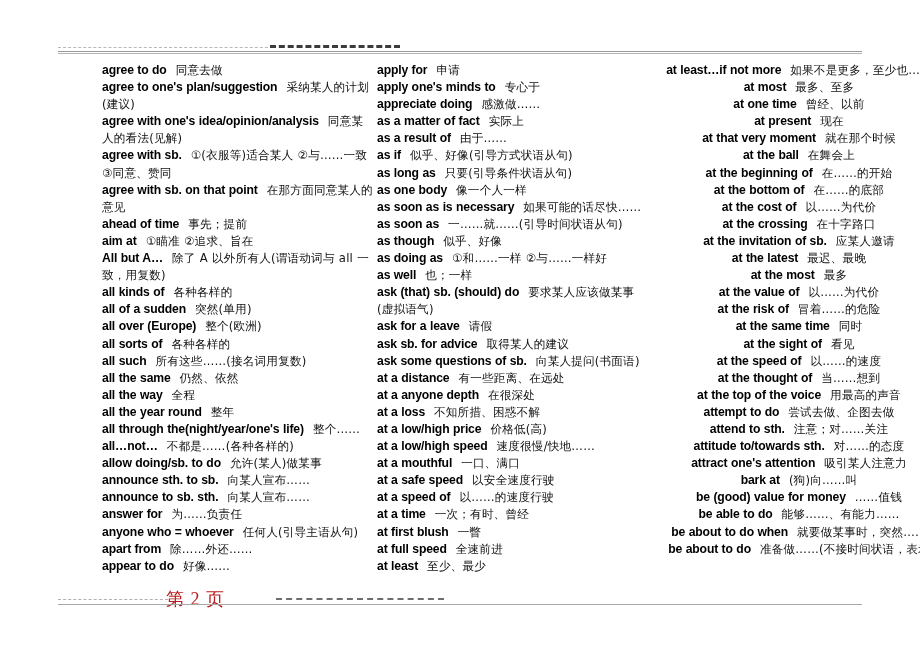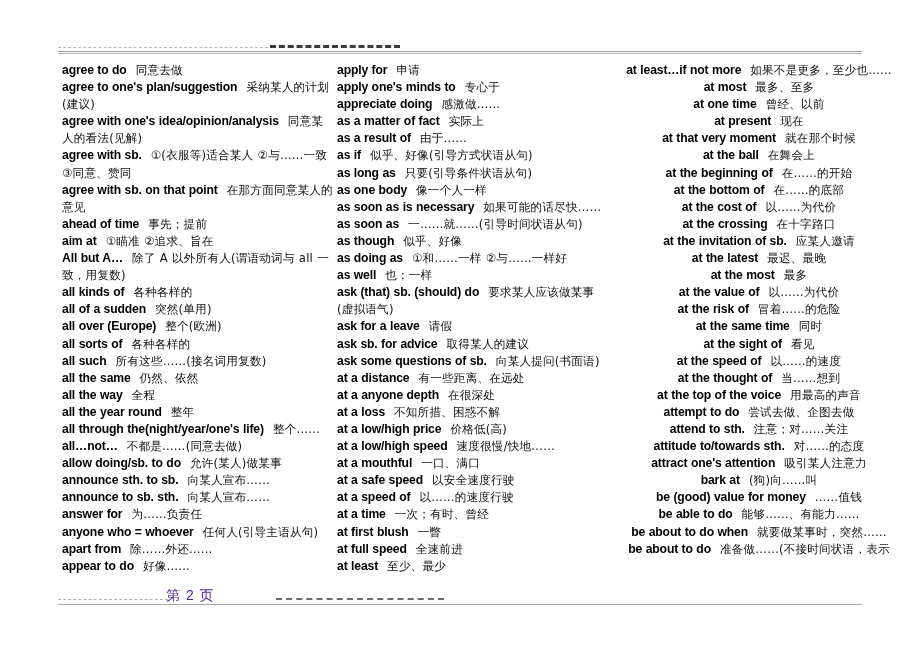--- a/index.html
+++ b/index.html
@@ -68,20 +68,21 @@
   .columns {
     position: absolute;
     left: 0;
     top: 62px;
     width: 920px;
     height: 500px;
   }
   .col {
     position: absolute;
     top: 0;
+    margin-left: 40px;
   }
   .col-1 { left: 62px;  width: 272px; }
   .col-2 { left: 337px; width: 270px; }
   .col-3 { left: 609px; width: 300px; text-align: center; }
 
   .entry {
     font-size: 12.2px;
     line-height: 17.1px;
     white-space: normal;
     letter-spacing: 0.1px;
@@ -115,23 +116,23 @@
     left: 0;
     top: 12px;
     width: 110px;
     height: 0;
     border-top: 1px dashed #b0b0b0;
   }
   .footer .f-page {
     position: absolute;
     left: 108px;
     top: 0px;
-    font-family: Liberation Sans, sans-serif;
-    font-size: 14px;
-    color: #4c1d95;
+    font-family: Liberation Serif, serif;
+    font-size: 18px;
+    color: #b91c1c;
     letter-spacing: 1px;
     white-space: nowrap;
   }
   .footer .f-right {
     position: absolute;
     left: 218px;
     top: 11px;
     width: 168px;
     height: 0;
     border-top: 2px dashed #6d6d6d;
@@ -169,21 +170,21 @@
         <div class="entry"><span class="en">All but A…</span><span class="gap"></span><span class="zh">除了 A 以外所有人(谓语动词与 all 一致，用复数)</span></div>
         <div class="entry"><span class="en">all kinds of</span><span class="gap"></span><span class="zh">各种各样的</span></div>
         <div class="entry"><span class="en">all of a sudden</span><span class="gap"></span><span class="zh">突然(单用)</span></div>
         <div class="entry"><span class="en">all over (Europe)</span><span class="gap"></span><span class="zh">整个(欧洲)</span></div>
         <div class="entry"><span class="en">all sorts of</span><span class="gap"></span><span class="zh">各种各样的</span></div>
         <div class="entry"><span class="en">all such</span><span class="gap"></span><span class="zh">所有这些……(接名词用复数)</span></div>
         <div class="entry"><span class="en">all the same</span><span class="gap"></span><span class="zh">仍然、依然</span></div>
         <div class="entry"><span class="en">all the way</span><span class="gap"></span><span class="zh">全程</span></div>
         <div class="entry"><span class="en">all the year round</span><span class="gap"></span><span class="zh">整年</span></div>
         <div class="entry"><span class="en">all through the(night/year/one's life)</span><span class="gap"></span><span class="zh">整个……</span></div>
-        <div class="entry"><span class="en">all…not…</span><span class="gap"></span><span class="zh">不都是……(同意去做)</span></div>
+        <div class="entry"><span class="en">all…not…</span><span class="gap"></span><span class="zh">不都是……(各种各样的)</span></div>
         <div class="entry"><span class="en">allow doing/sb. to do</span><span class="gap"></span><span class="zh">允许(某人)做某事</span></div>
         <div class="entry"><span class="en">announce sth. to sb.</span><span class="gap"></span><span class="zh">向某人宣布……</span></div>
         <div class="entry"><span class="en">announce to sb. sth.</span><span class="gap"></span><span class="zh">向某人宣布……</span></div>
         <div class="entry"><span class="en">answer for</span><span class="gap"></span><span class="zh">为……负责任</span></div>
         <div class="entry"><span class="en">anyone who = whoever</span><span class="gap"></span><span class="zh">任何人(引导主语从句)</span></div>
         <div class="entry"><span class="en">apart from</span><span class="gap"></span><span class="zh">除……外还……</span></div>
         <div class="entry"><span class="en">appear to do</span><span class="gap"></span><span class="zh">好像……</span></div>
       </div>
     <div class="col col-2">
         <div class="entry"><span class="en">apply for</span><span class="gap"></span><span class="zh">申请</span></div>

